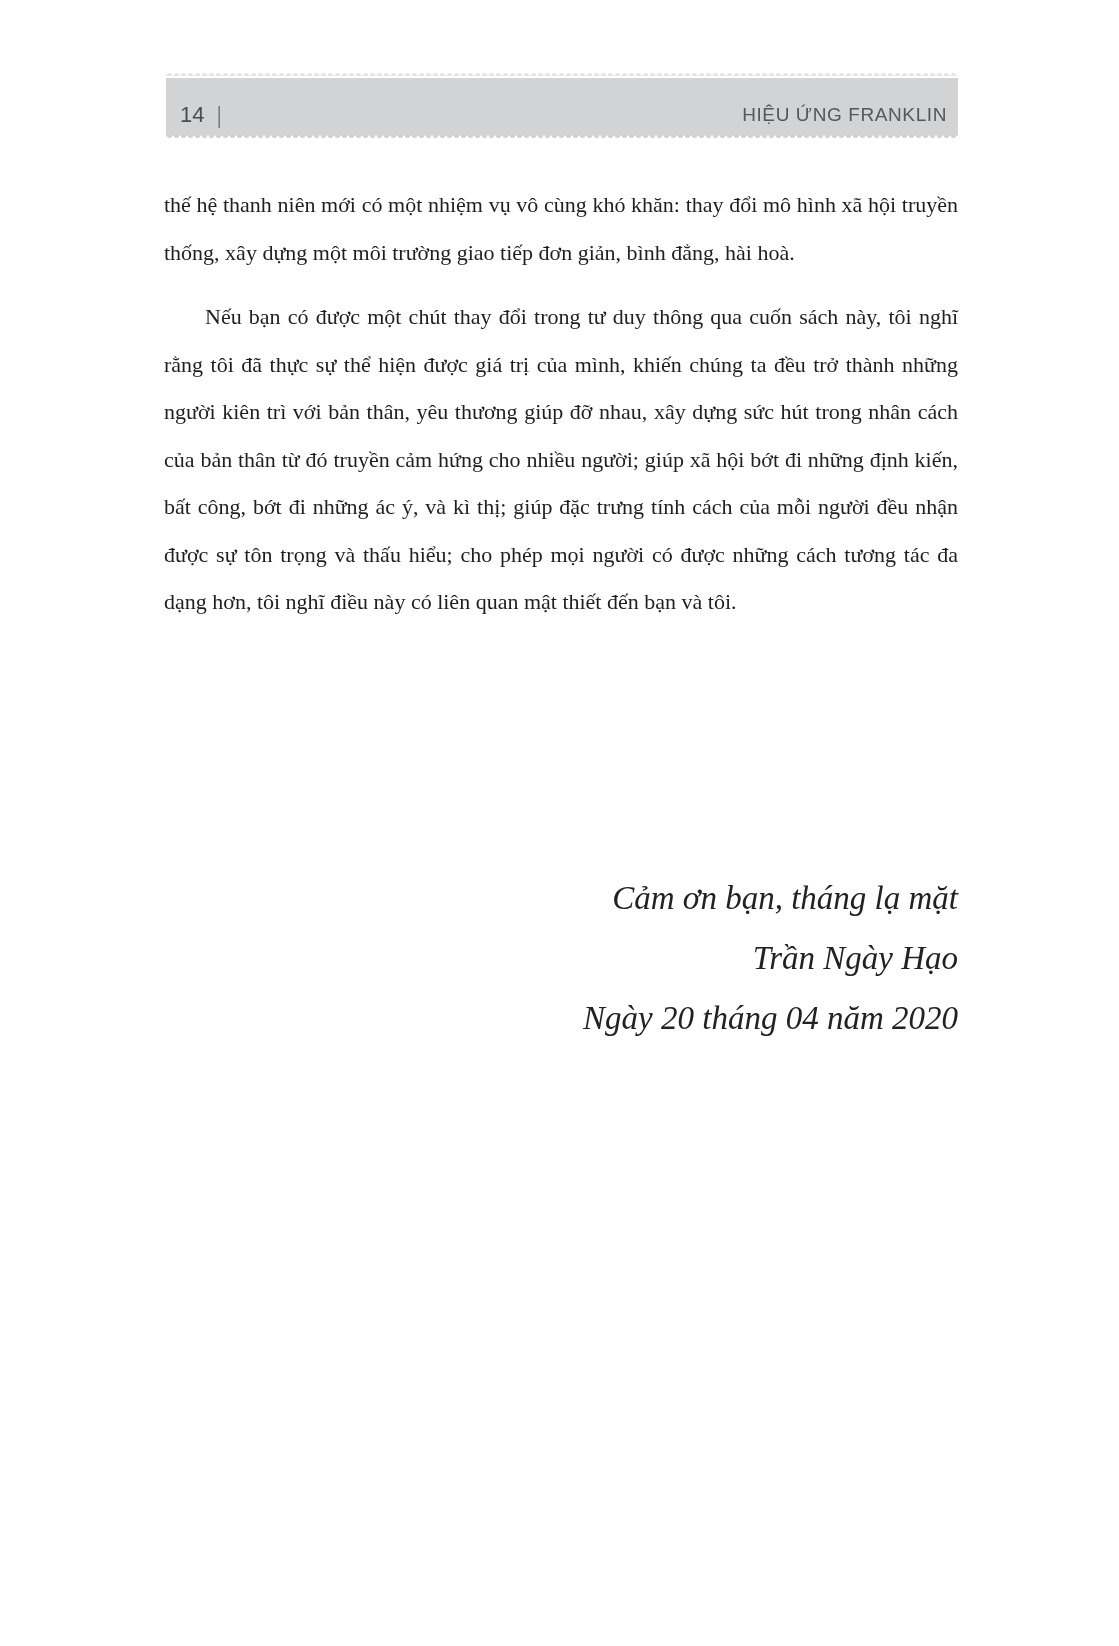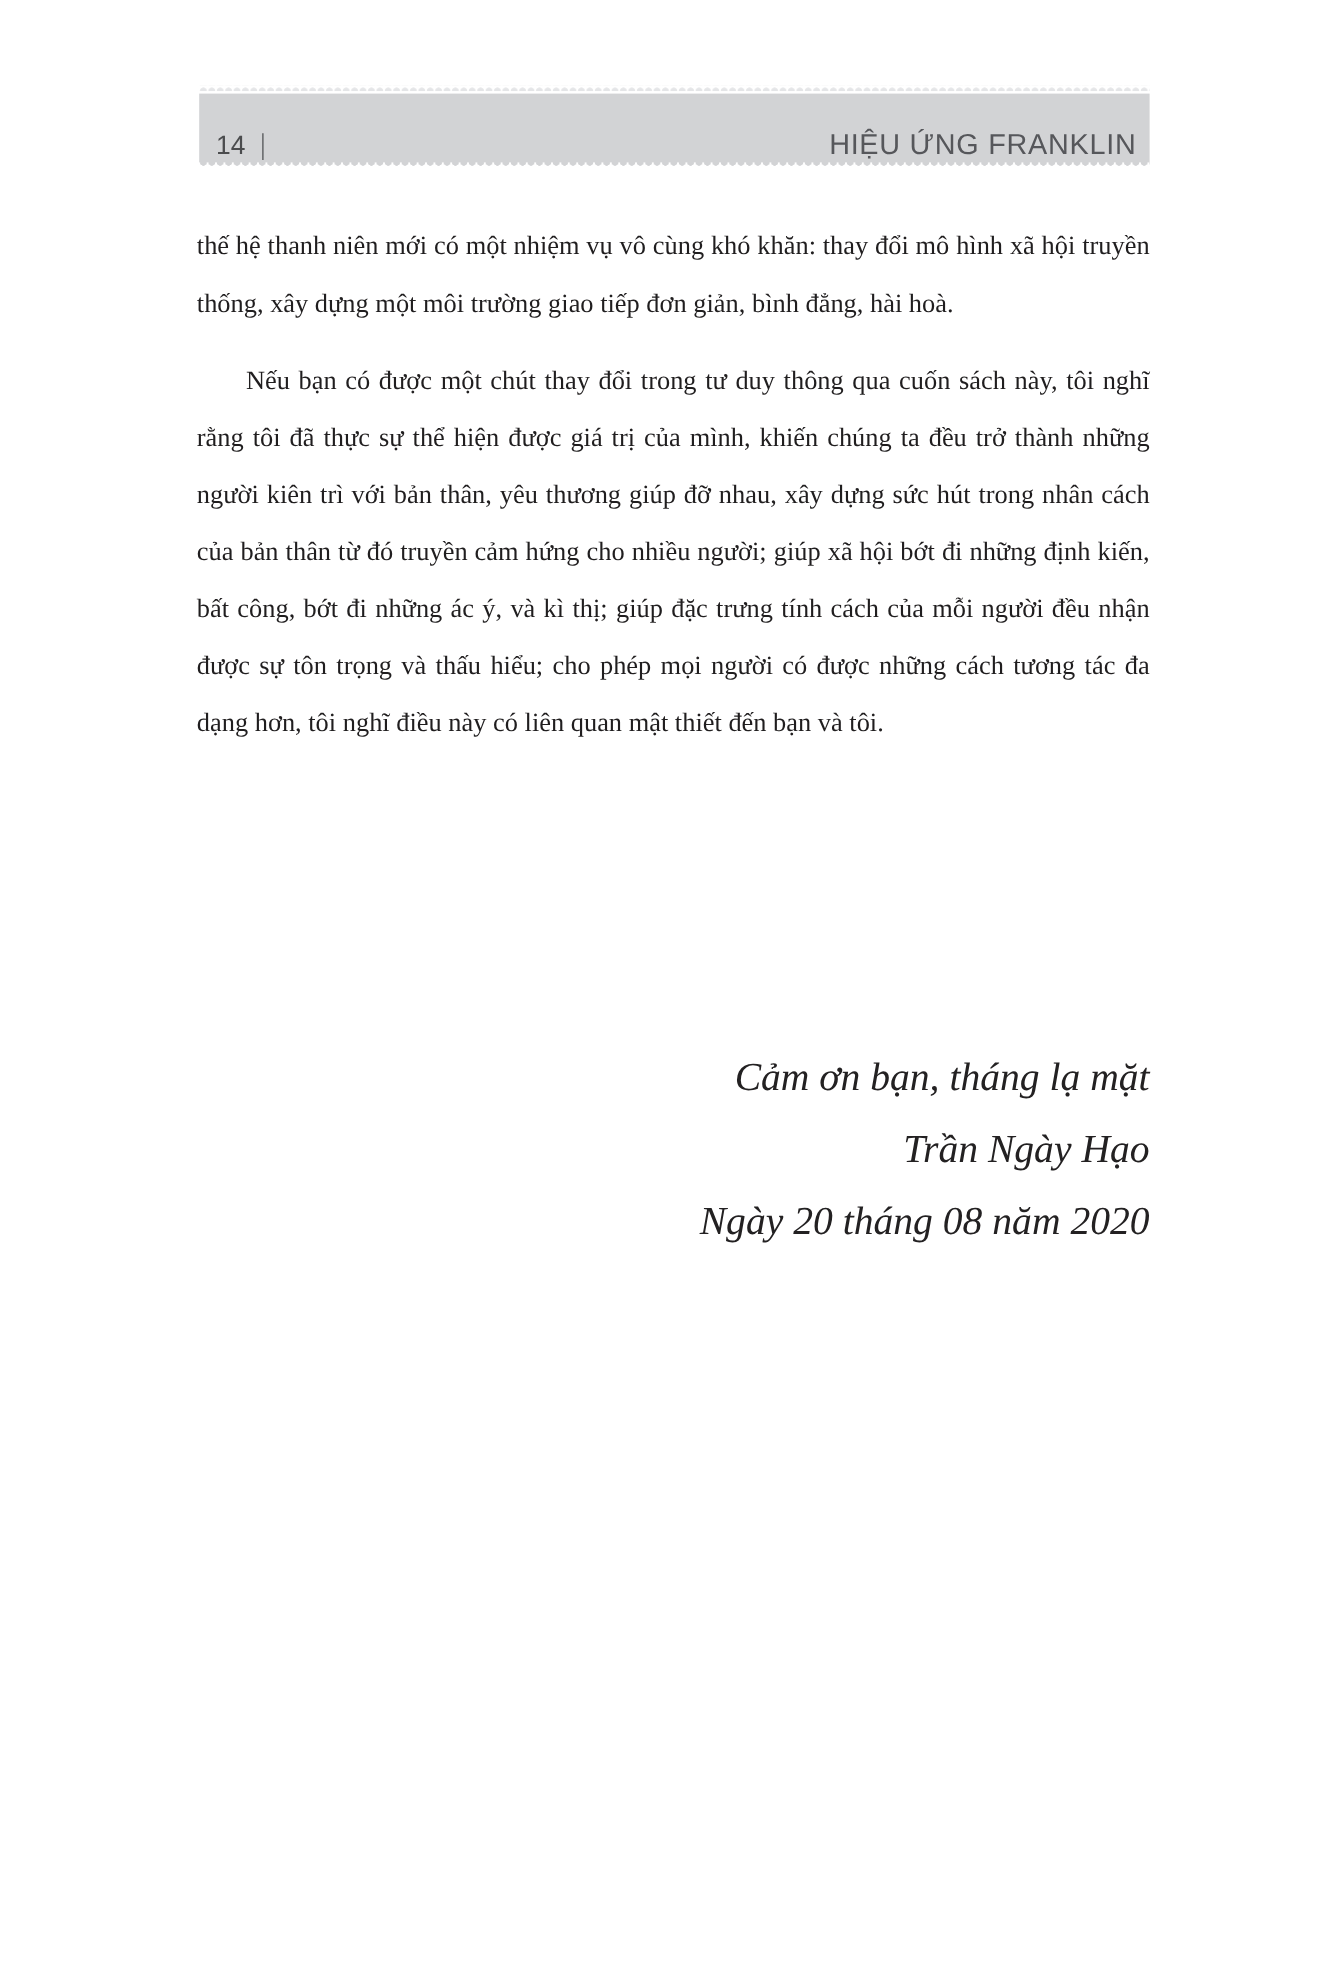--- a/index.html
+++ b/index.html
@@ -18,21 +18,21 @@
 
   
   .running-header {
     position: absolute;
     left: 166px;
     top: 78px;
     width: 792px;
     height: 57px;
     background: #d2d3d5;
     display: flex;
-    align-items: flex-end;
+    align-items: center;
     justify-content: space-between;
     padding: 16px 11px 0 14px;
     font-family: "Liberation Sans", "DejaVu Sans", sans-serif;
   }
   
   .running-header::before {
     content: "";
     position: absolute;
     left: 0; right: 0;
     bottom: calc(100% + 2px);
@@ -60,21 +60,21 @@
     font-size: 22px;
   }
   .header-divider {
     color: #6d6e71;
     font-size: 24px;
     font-weight: 300;
     transform: scaleX(0.7);
   }
   .header-title {
     color: #56575b;
-    font-size: 24px;
+    font-size: 19px;
     letter-spacing: 0.6px;
     font-weight: 500;
   }
 
   
   .body-text {
     position: absolute;
     left: 164px;
     top: 181px;
     width: 794px;
@@ -116,16 +116,16 @@
   </div>
 
   <div class="body-text">
     <p>thế hệ thanh niên mới có một nhiệm vụ vô cùng khó khăn: thay đổi mô hình xã hội truyền thống, xây dựng một môi trường giao tiếp đơn giản, bình đẳng, hài hoà.</p>
     <p>Nếu bạn có được một chút thay đổi trong tư duy thông qua cuốn sách này, tôi nghĩ rằng tôi đã thực sự thể hiện được giá trị của mình, khiến chúng ta đều trở thành những người kiên trì với bản thân, yêu thương giúp đỡ nhau, xây dựng sức hút trong nhân cách của bản thân từ đó truyền cảm hứng cho nhiều người; giúp xã hội bớt đi những định kiến, bất công, bớt đi những ác ý, và kì thị; giúp đặc trưng tính cách của mỗi người đều nhận được sự tôn trọng và thấu hiểu; cho phép mọi người có được những cách tương tác đa dạng hơn, tôi nghĩ điều này có liên quan mật thiết đến bạn và tôi.</p>
   </div>
 
   <div class="signature">
     <div>Cảm ơn bạn, tháng lạ mặt</div>
     <div>Trần Ngày Hạo</div>
-    <div>Ngày 20 tháng 08 năm 2020</div>
+    <div>Ngày 20 tháng 04 năm 2020</div>
   </div>
 
 </div>
 
 </body></html>

